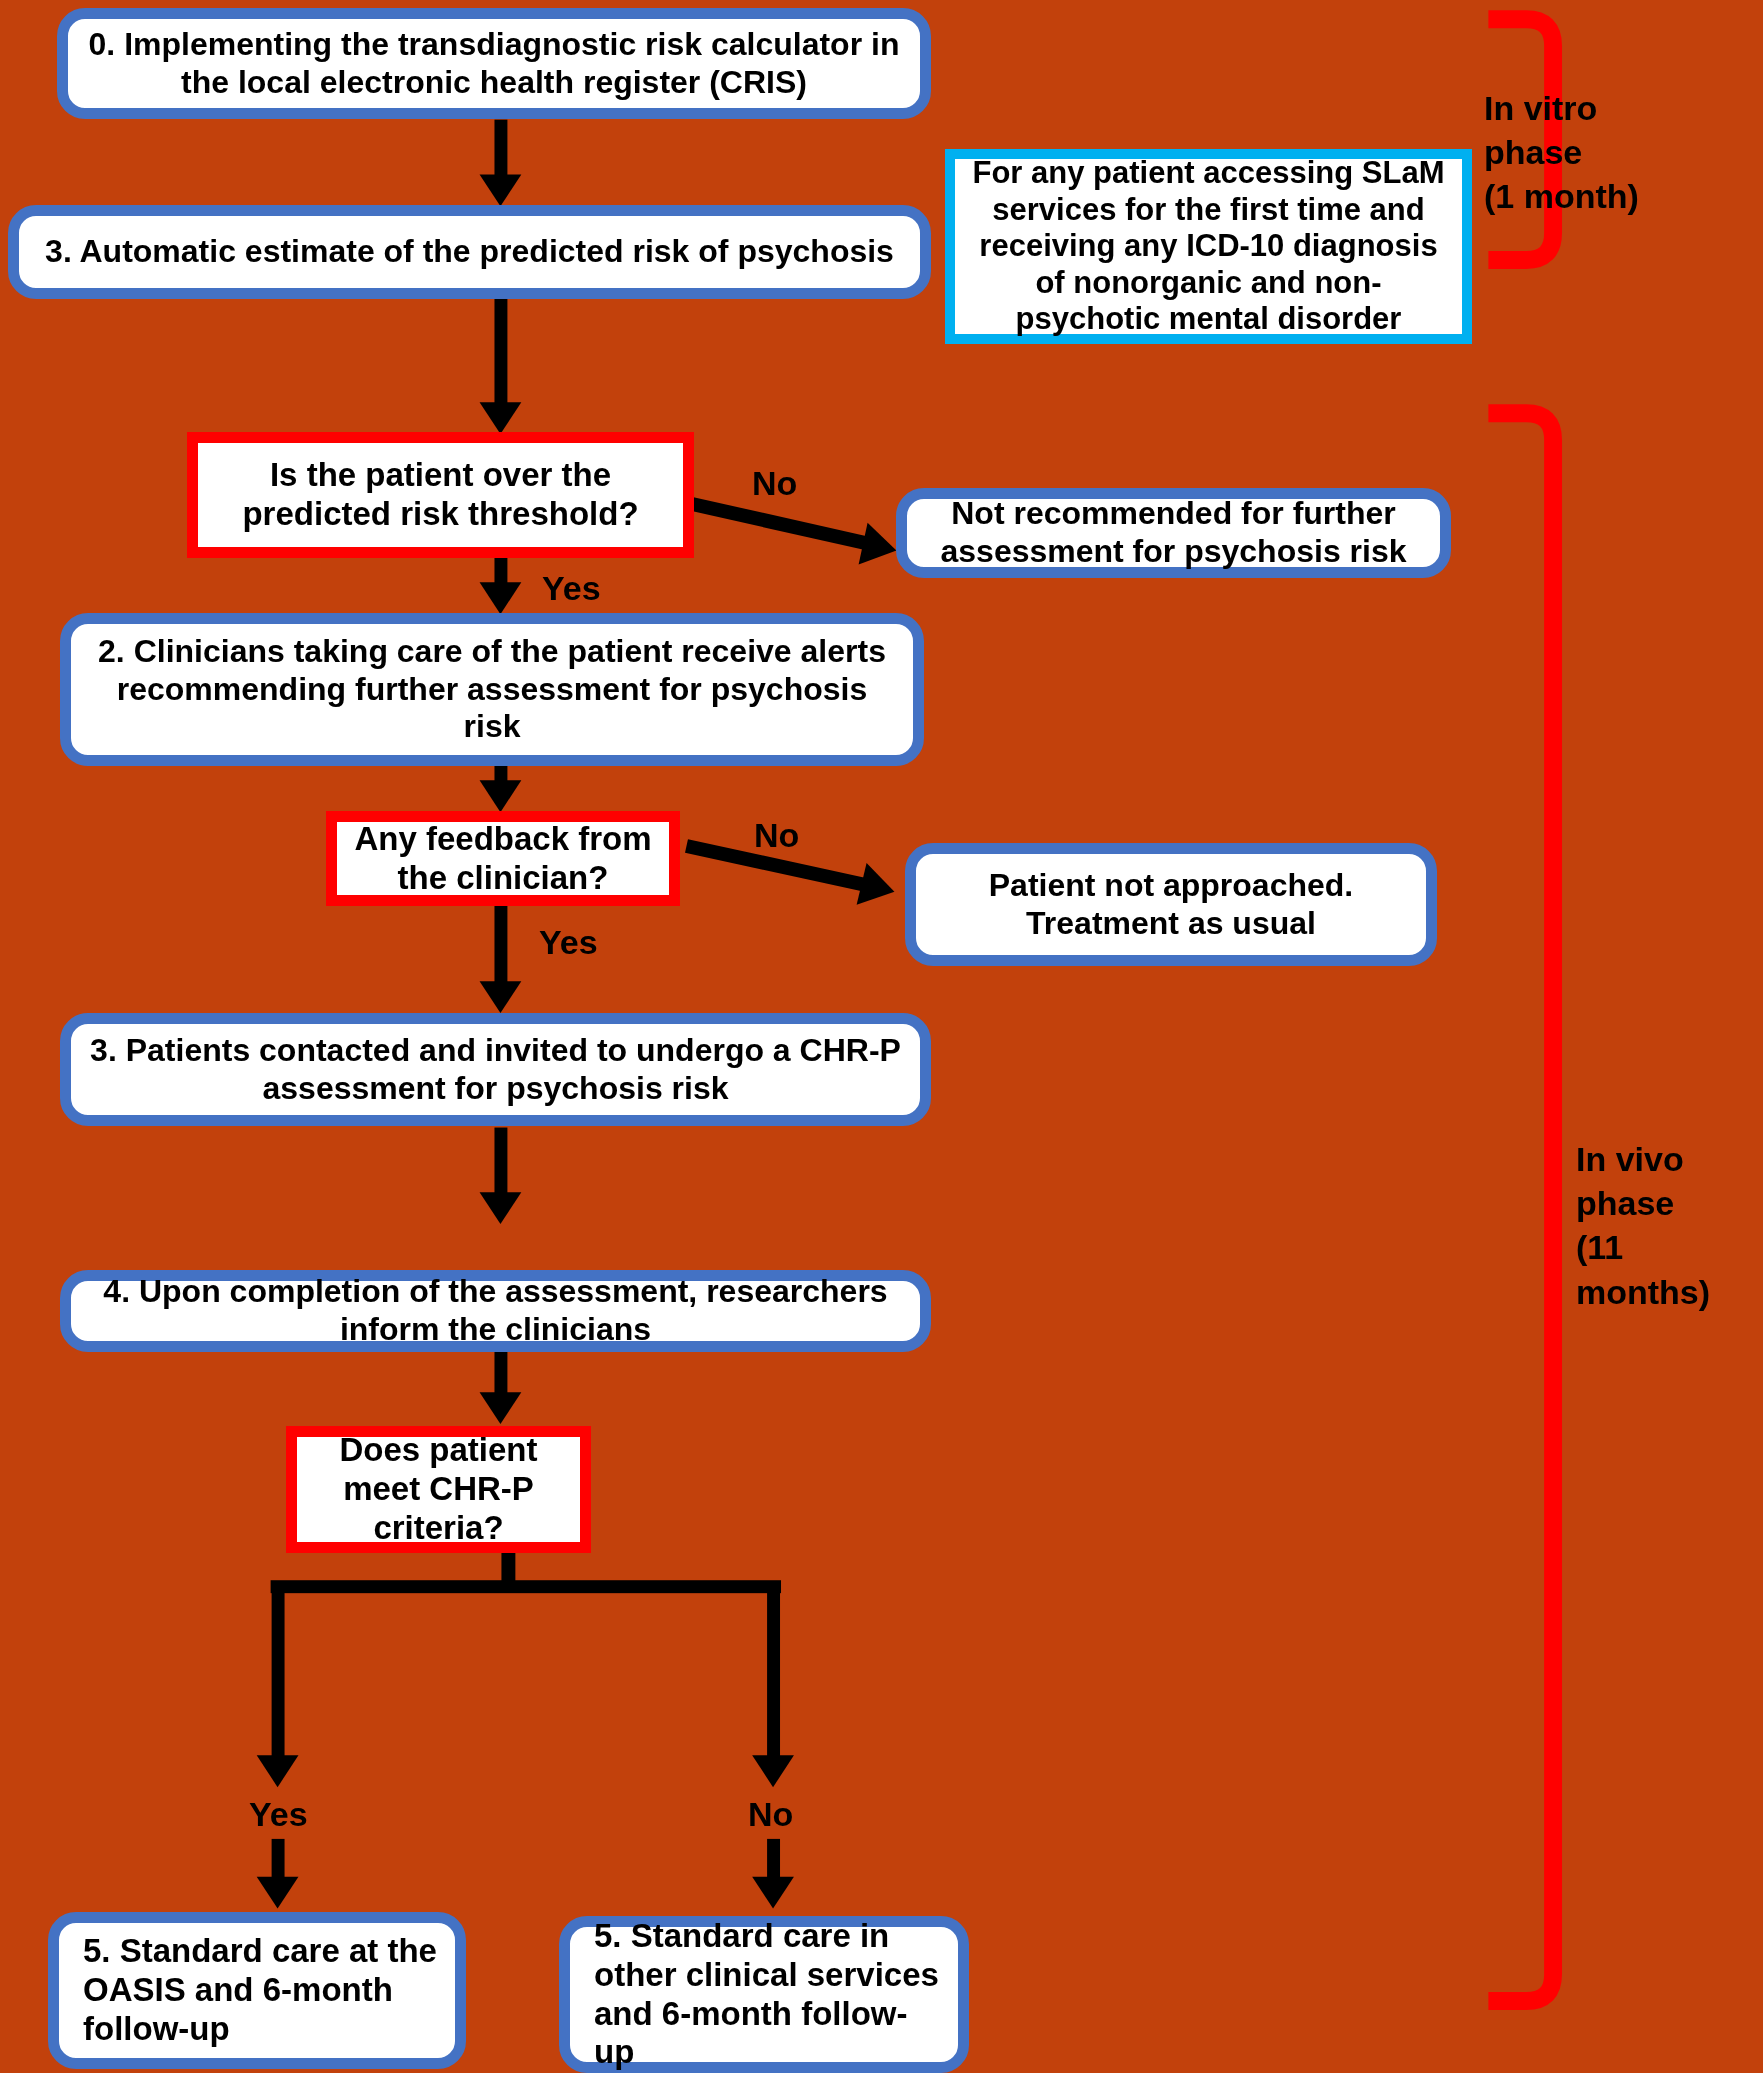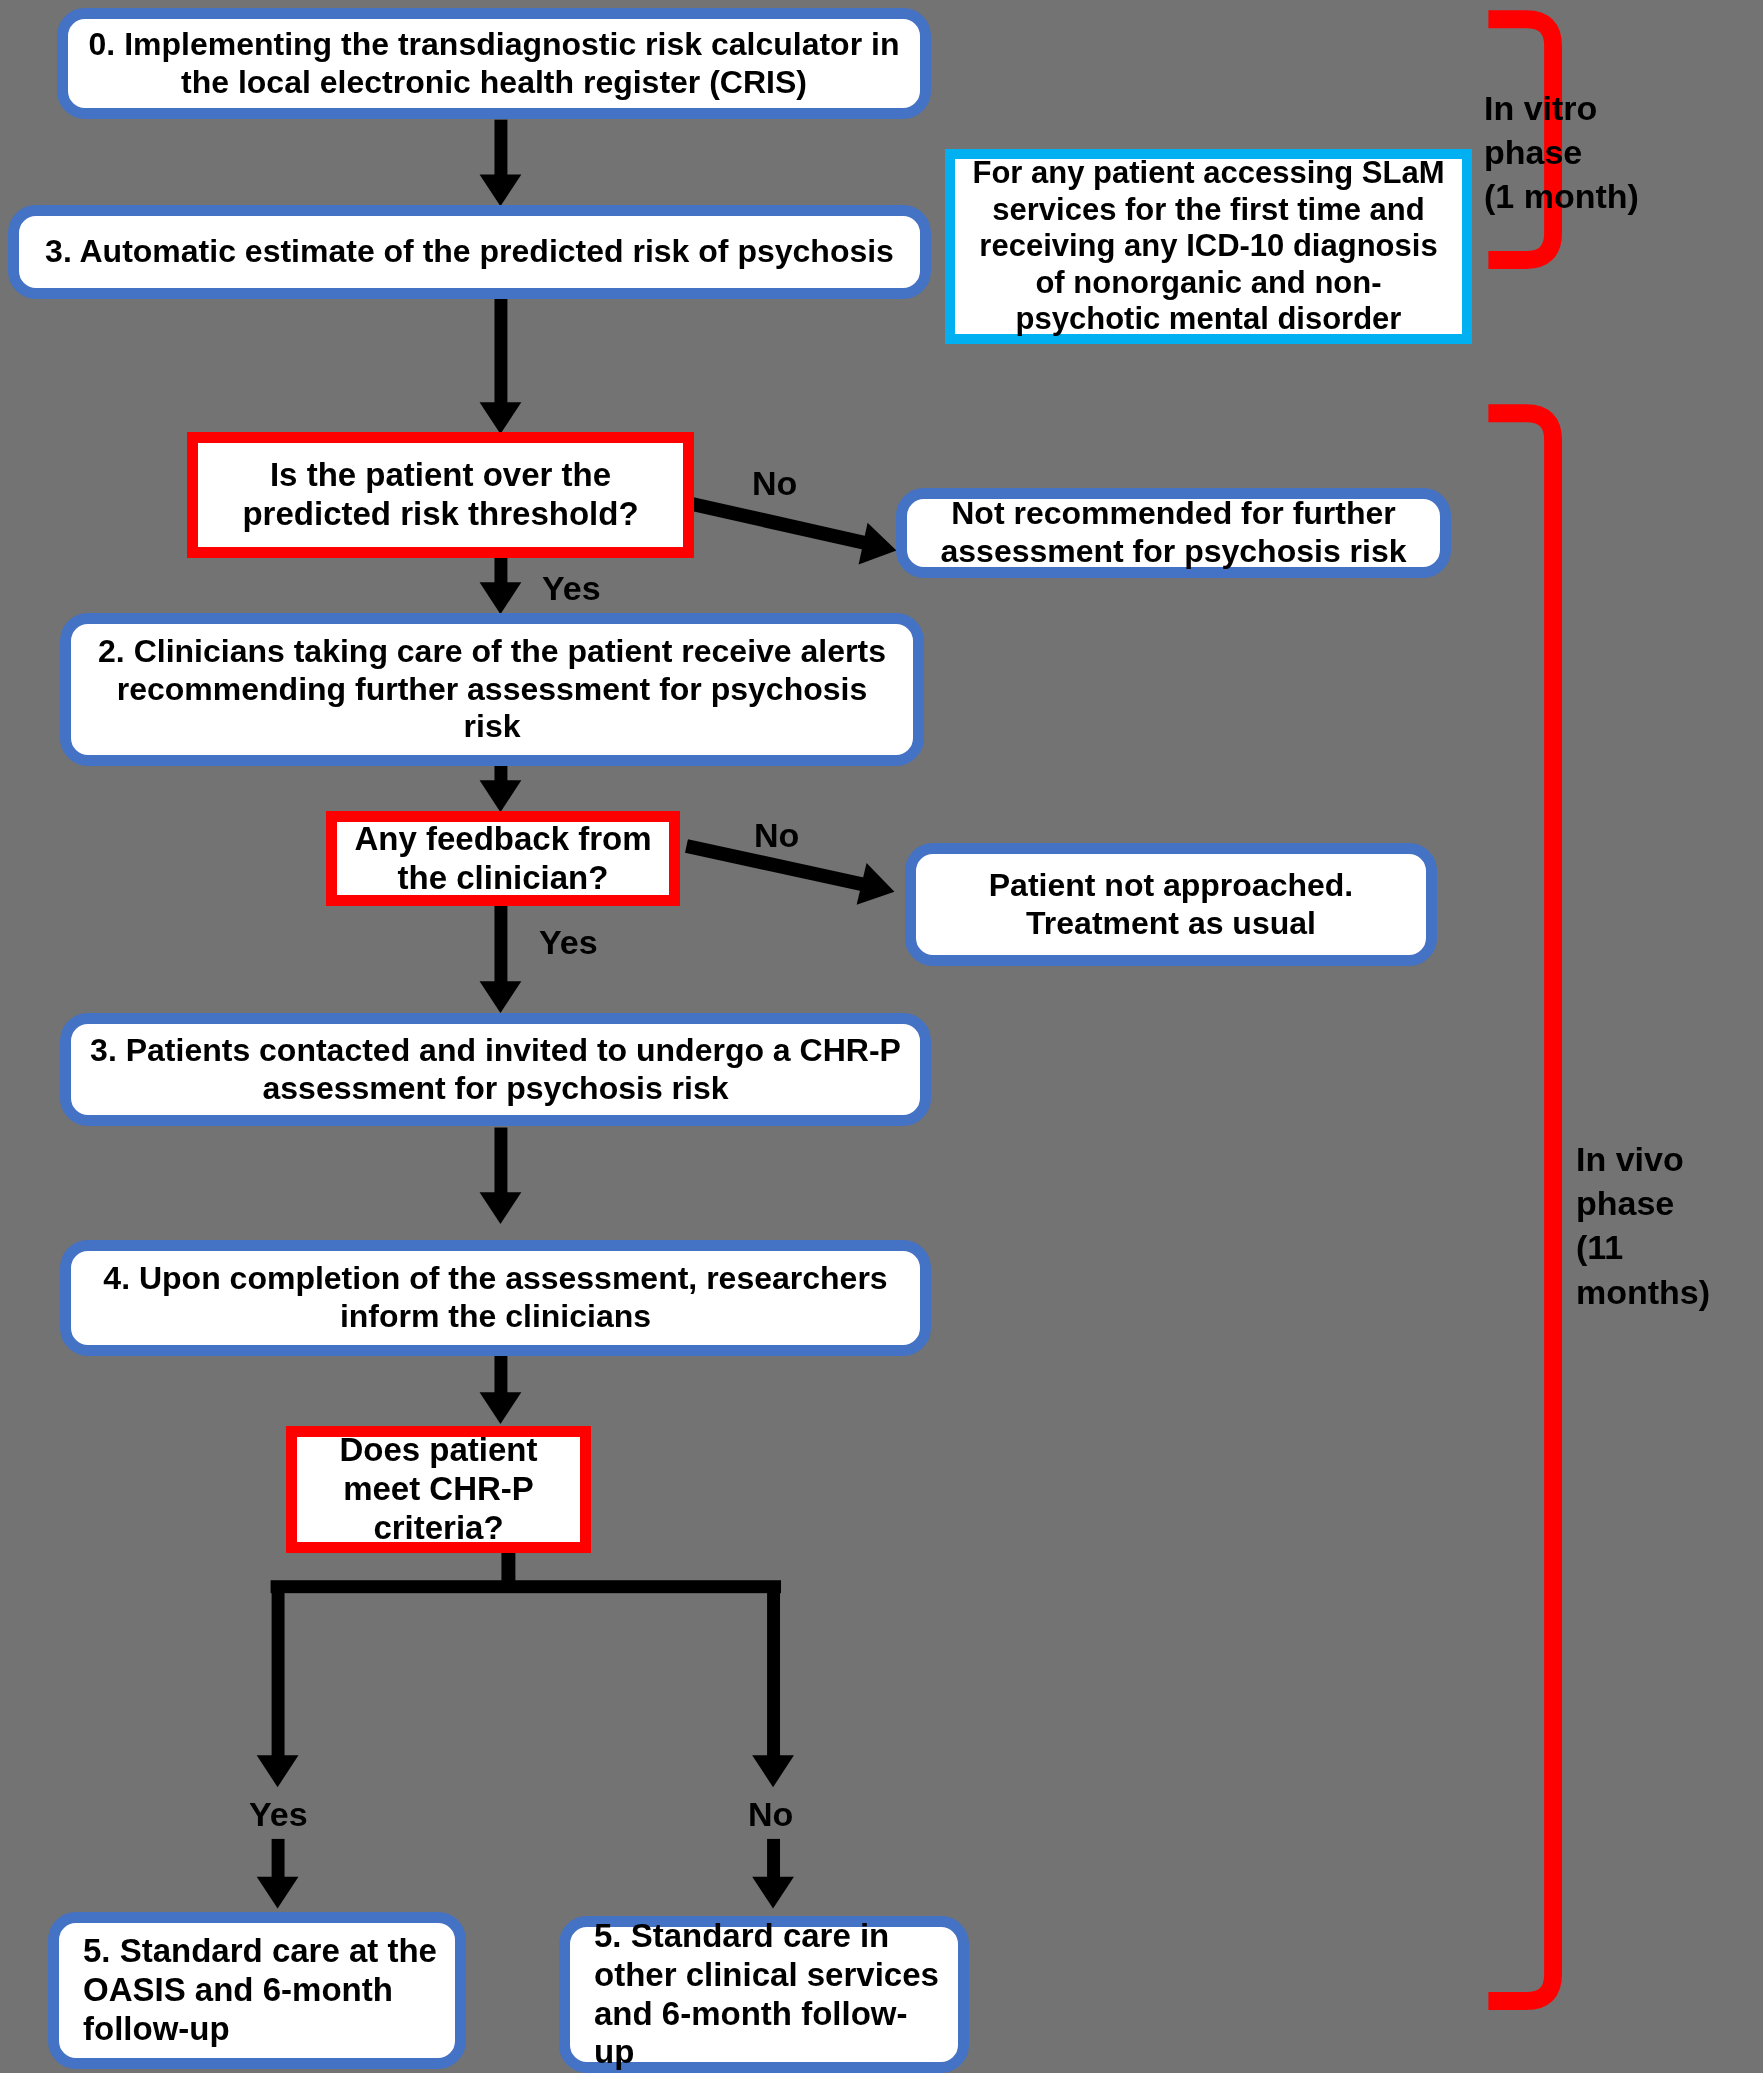--- a/index.html
+++ b/index.html
@@ -1,17 +1,17 @@
 <!DOCTYPE html>
 <html style="--blue: #4472C4; --cyan: #00B0F0; --red: #FF0000; --black: #000000;"><head>
 <meta charset="utf-8">
 <style>
   html,body{margin:0;padding:0;background:#ffffff;}
   .stage{
-    position:relative;width:1763px;height:2074px;background:#737373;overflow:hidden;
+    position:relative;width:1763px;height:2074px;background:#c2410c;overflow:hidden;
     font-family:"Liberation Sans","DejaVu Sans",sans-serif;font-weight:bold;color:#000;
   }
   .layer{position:absolute;left:0;top:0;}
   .box{
     position:absolute;box-sizing:border-box;background:#ffffff;
     display:flex;align-items:center;justify-content:center;
     text-align:center;line-height:1.18;padding:8px 16px;
   }
   .box-blue{border:11px solid var(--blue);border-radius:28px;}
   .box-red{border:11px solid var(--red);border-radius:0;}
@@ -112,21 +112,21 @@
   </div>
 
   <div class="box box-blue fs32" style="left:905px;top:843px;width:532px;height:123px;">
     <span>Patient not approached. Treatment as usual</span>
   </div>
 
   <div class="box box-blue fs32" style="left:60px;top:1013px;width:871px;height:113px;">
     <span>3. Patients contacted and invited to undergo a CHR-P assessment for psychosis risk</span>
   </div>
 
-  <div class="box box-blue fs32" style="left:60px;top:1240px;width:871px;height:116px;">
+  <div class="box box-blue fs32" style="left:60px;top:1270px;width:871px;height:82px;">
     <span>4. Upon completion of the assessment, researchers inform the clinicians</span>
   </div>
 
   <div class="box box-red fs33" style="left:286px;top:1426px;width:305px;height:127px;padding:4px 12px;">
     <span>Does patient meet CHR-P criteria?</span>
   </div>
 
   <div class="box box-blue left-align fs33" style="left:48px;top:1912px;width:418px;height:157px;">
     <span>5. Standard care at the OASIS and 6-month follow-up</span>
   </div>

